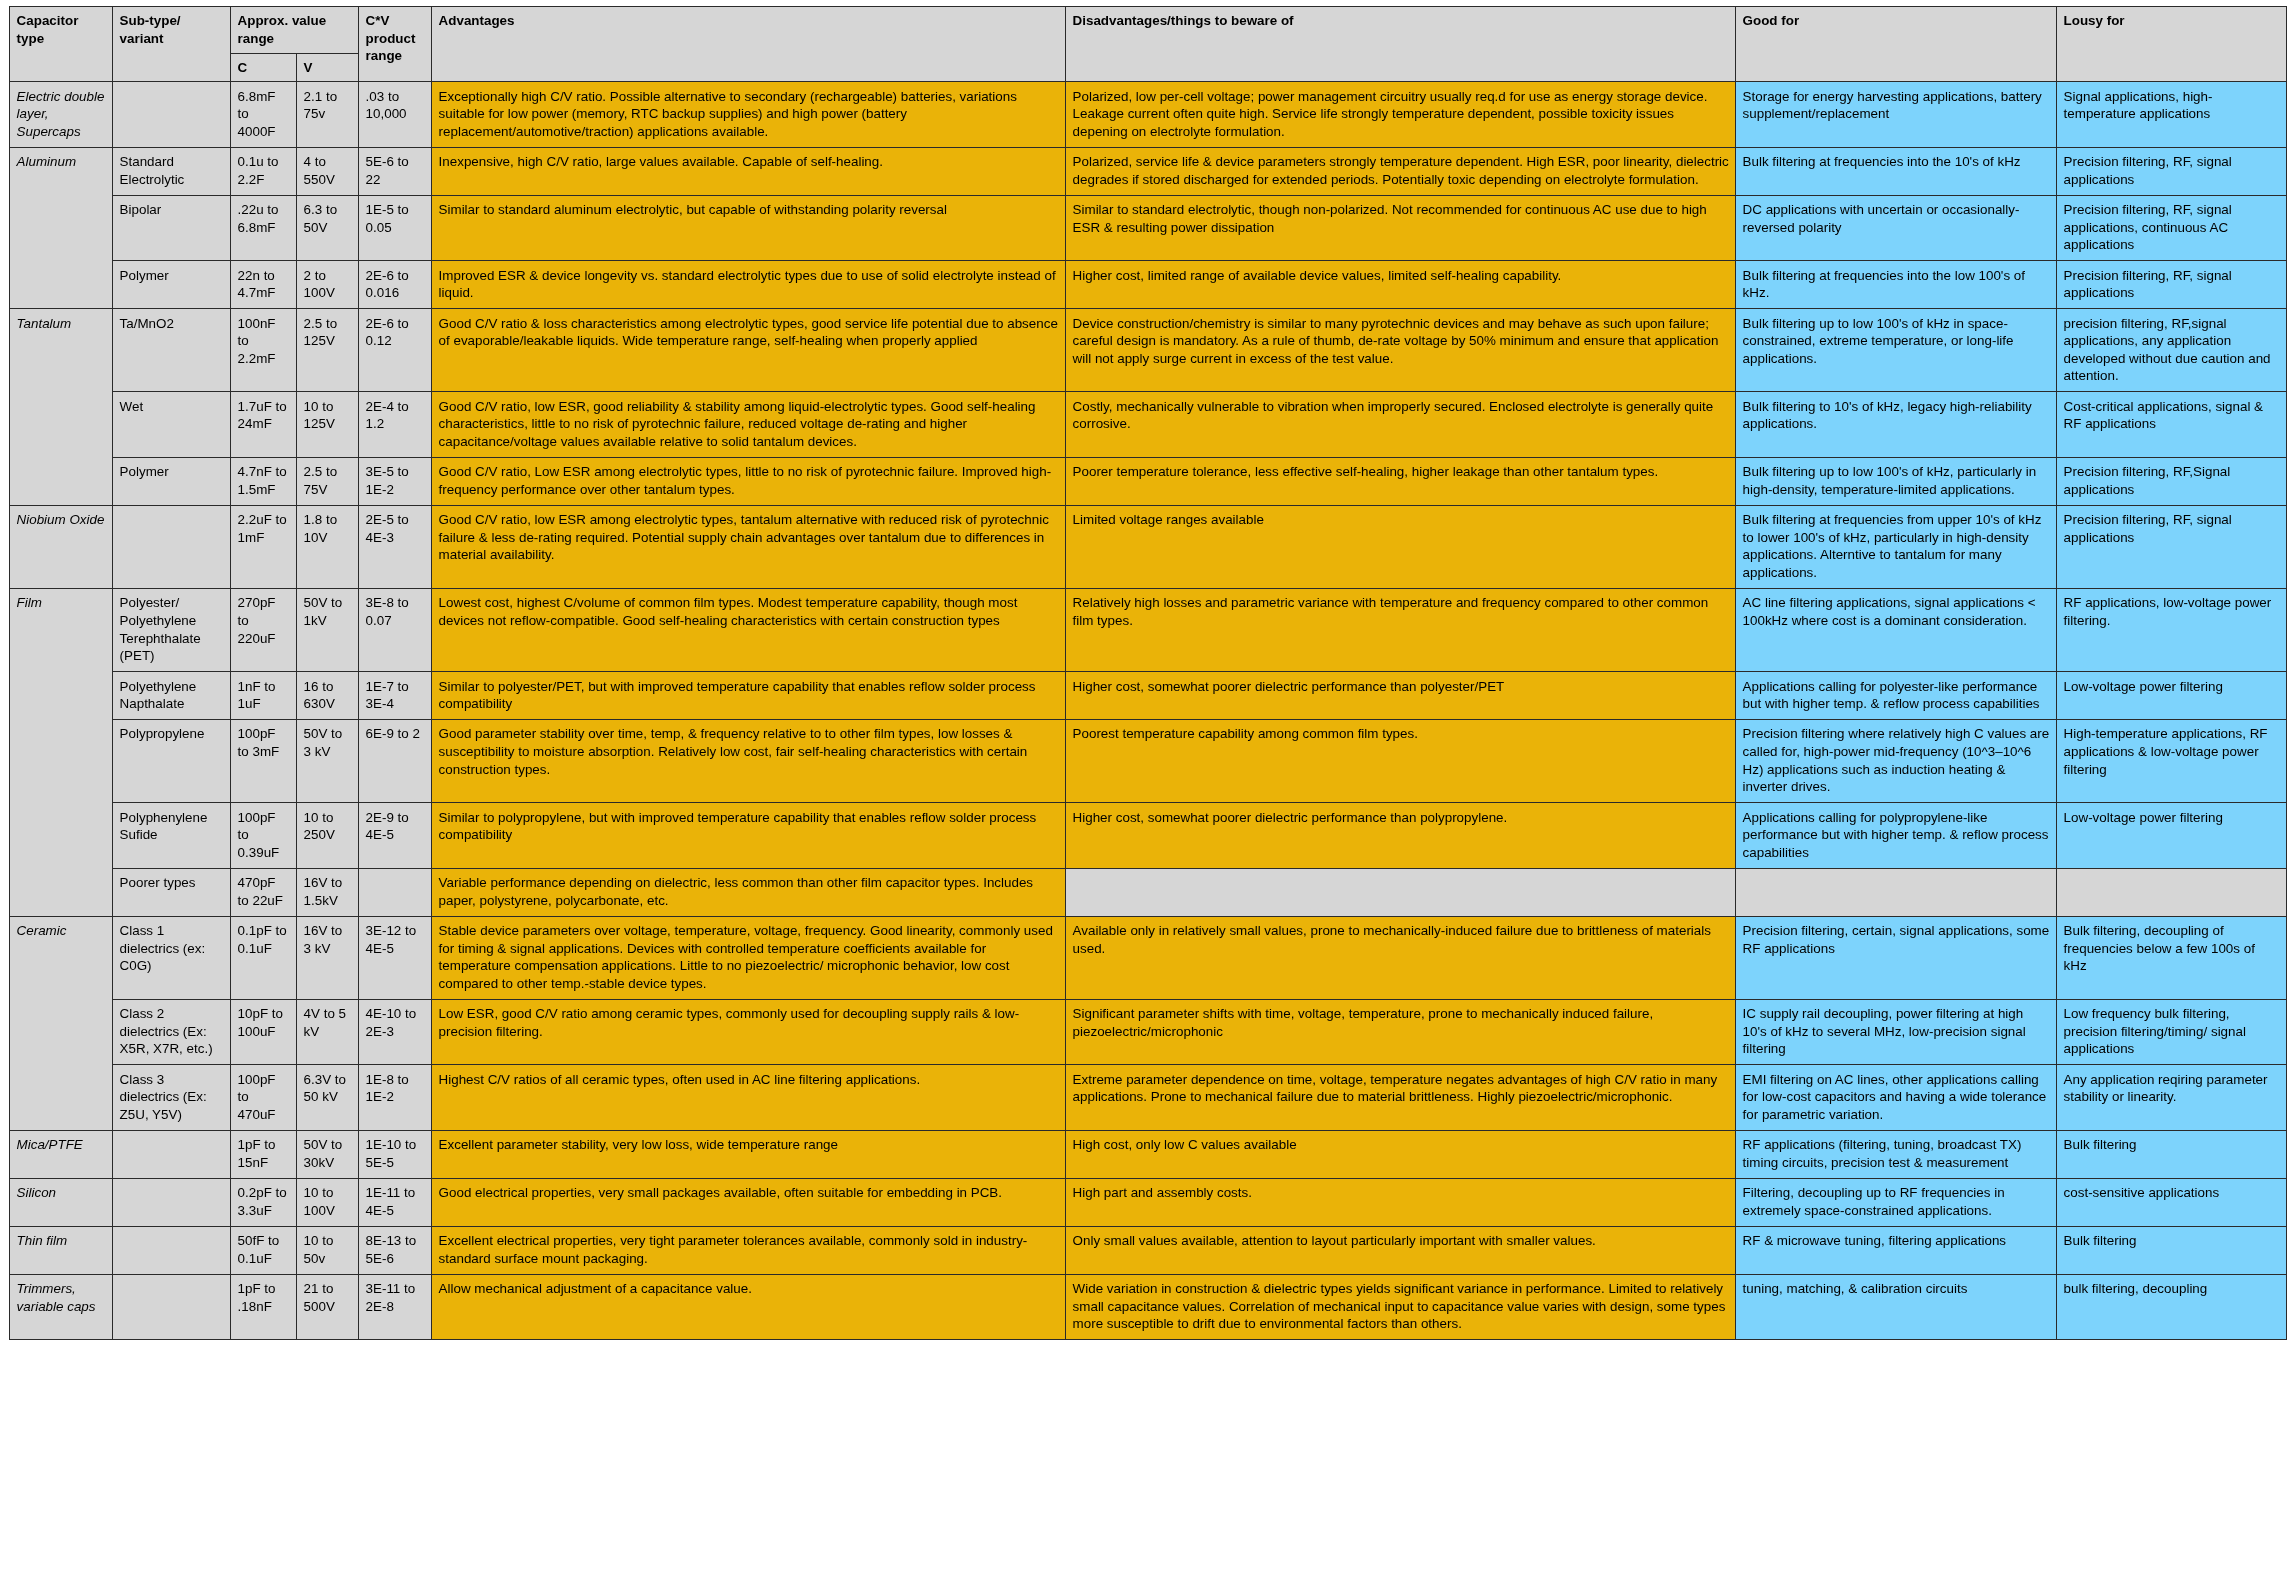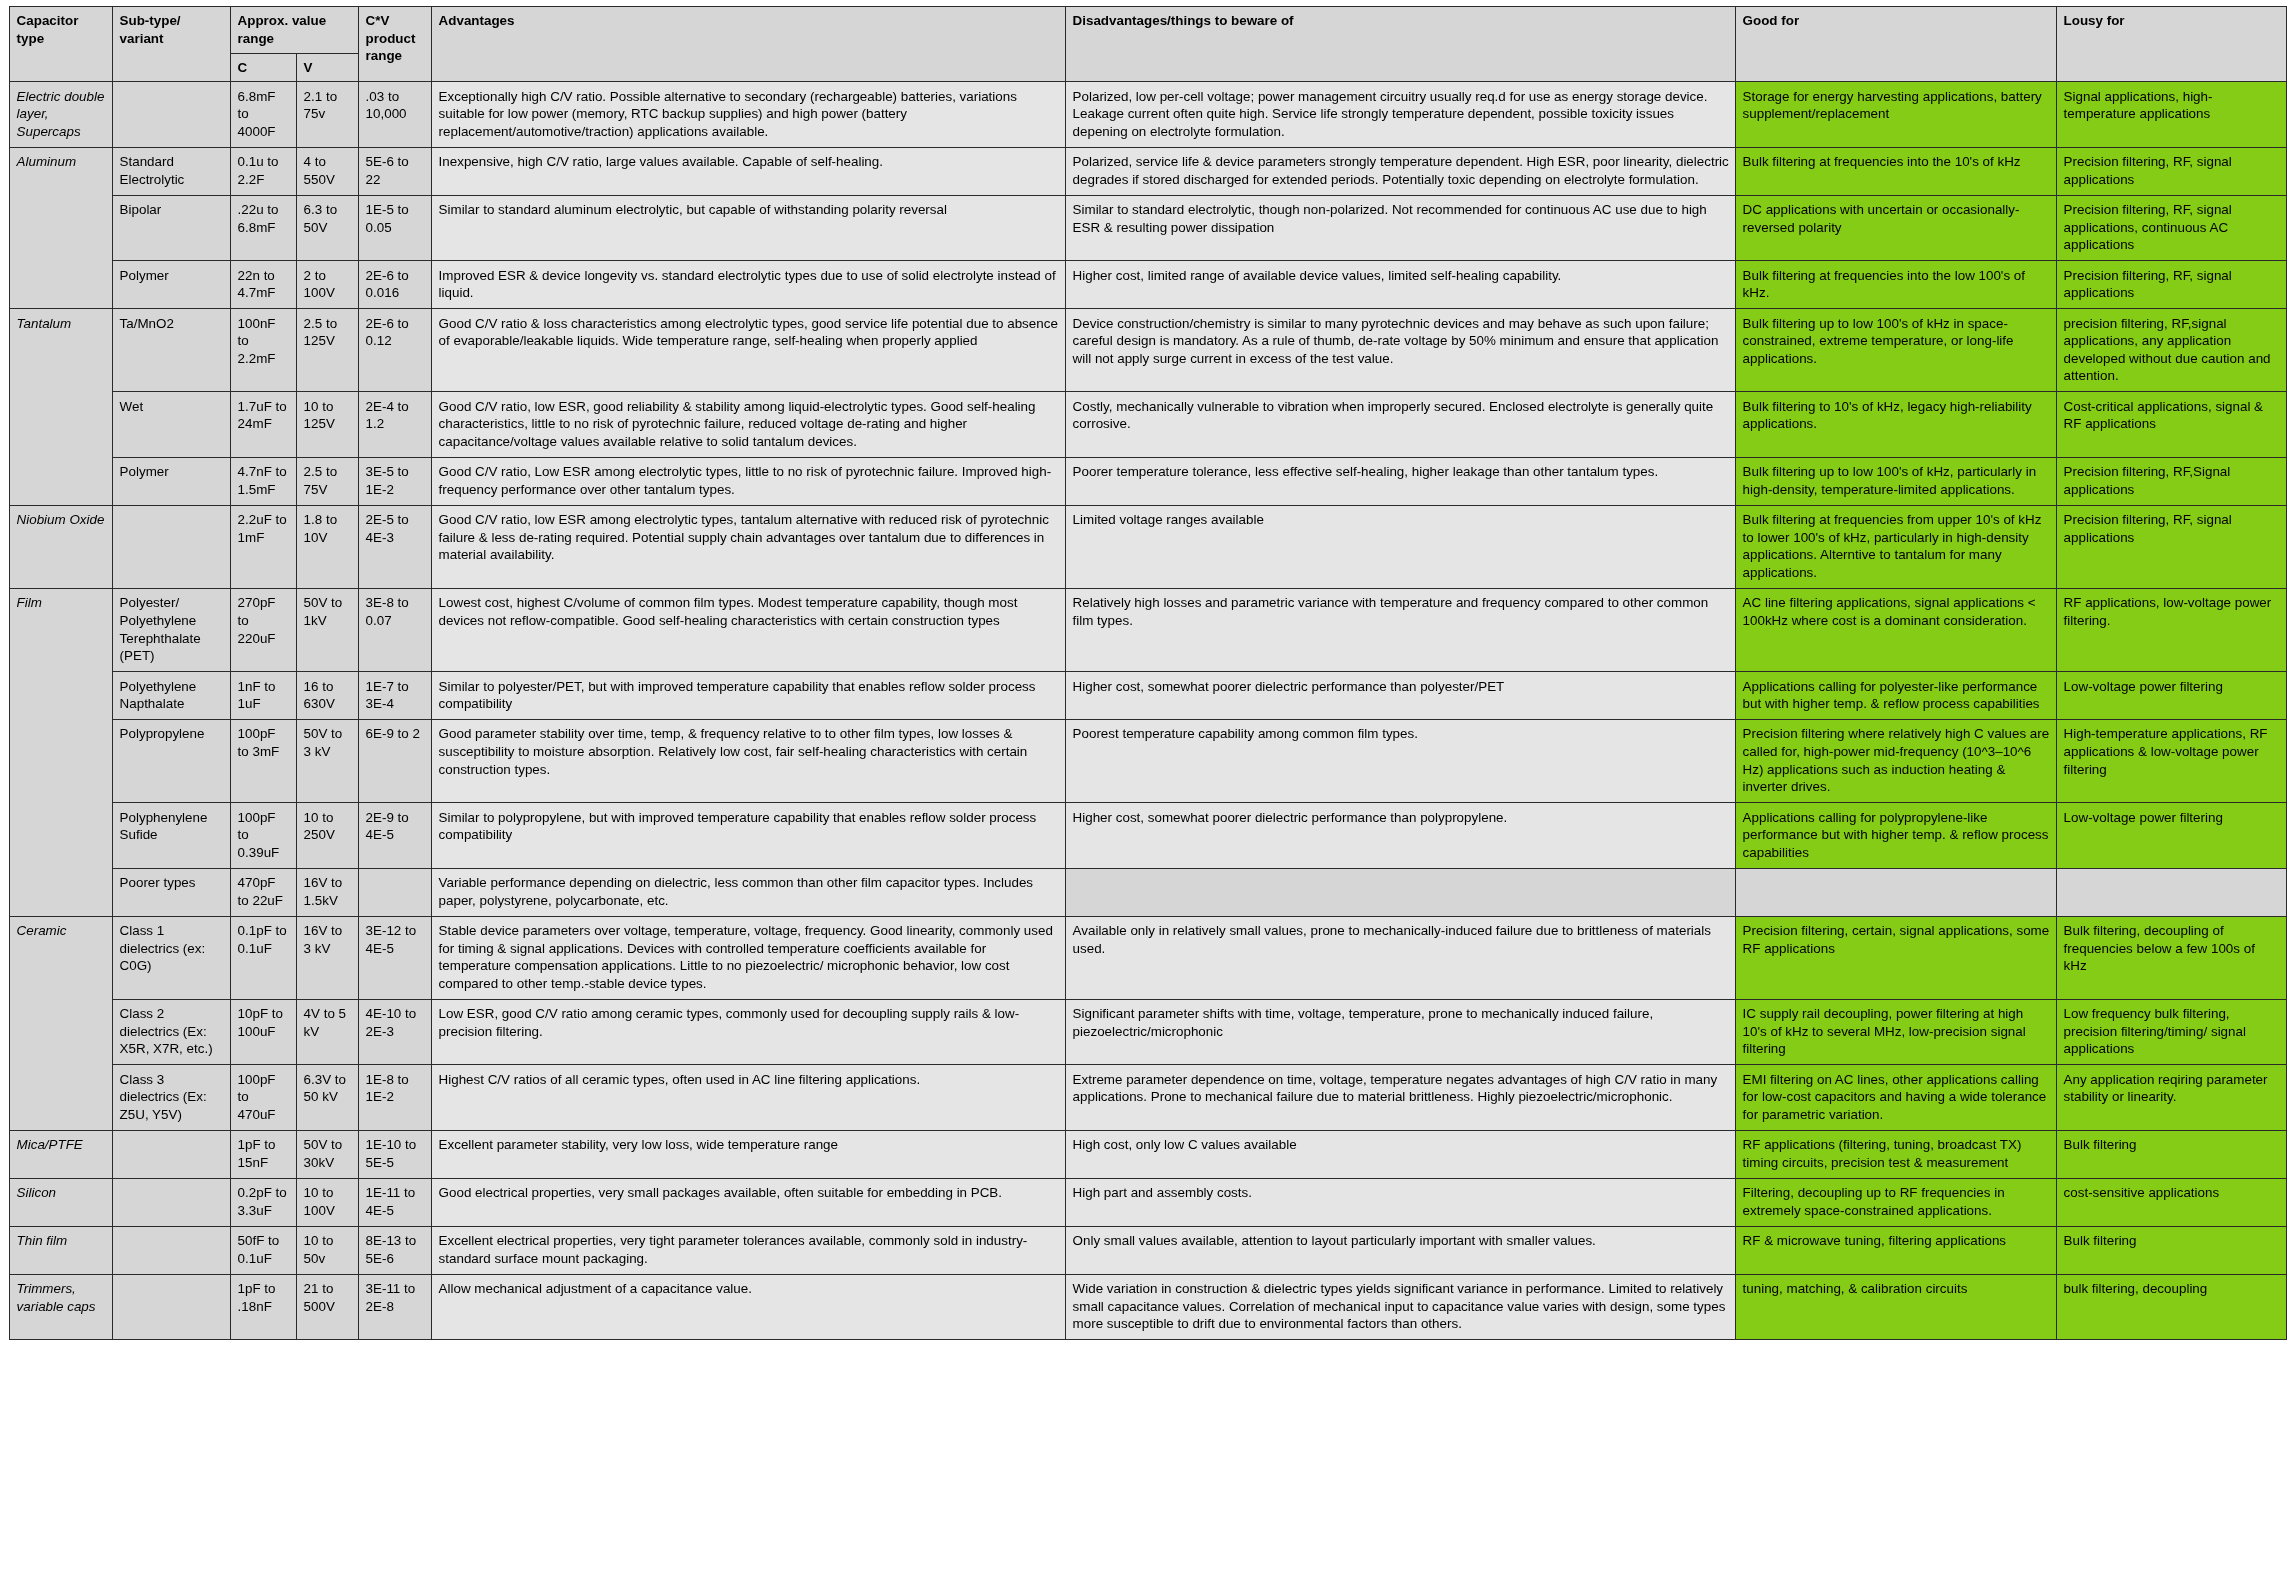--- a/index.html
+++ b/index.html
@@ -52,24 +52,24 @@
     background: #d6d6d6;
   }
   td.c-c, td.c-v {
     background: #d6d6d6;
     margin-top: 20px;
   }
   td.c-adv, td.c-dis {
     background: #ffffff;
   }
   td.c-good, td.c-lousy {
-    background: #84cc16;
+    background: #7dd3fc;
   }
   td.c-adv, td.c-dis {
-    background: #e5e5e5;
+    background: #eab308;
   }
   
   td.empty {
     background: #d6d6d6;
   }
   td.c-type {
     font-size: 13.8px;
     vertical-align: middle;
     font-style: italic;
   }

